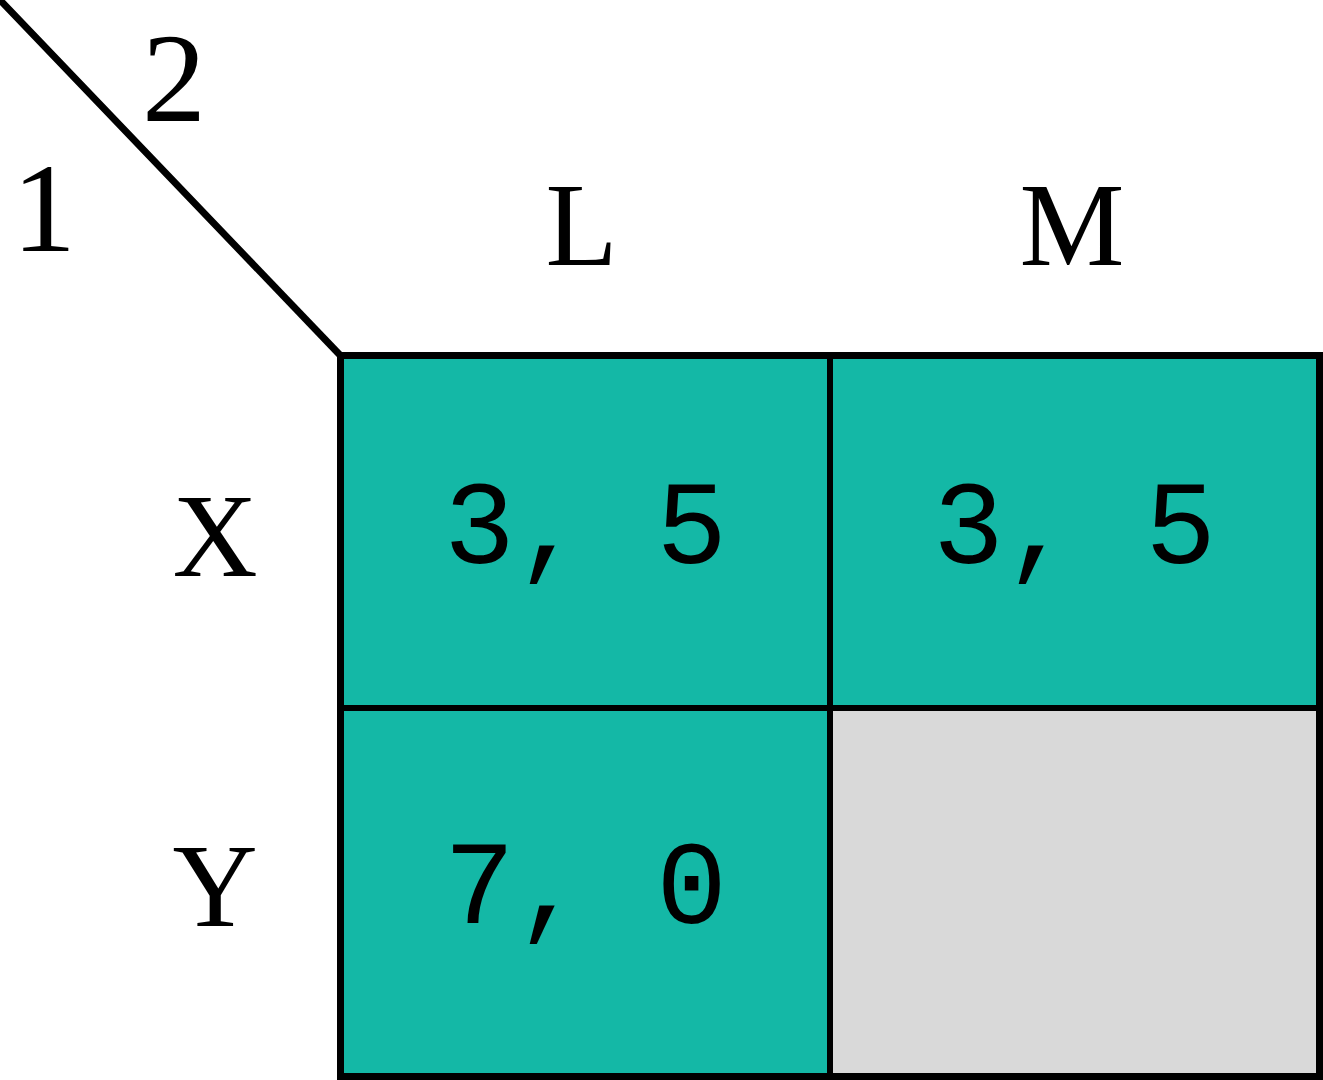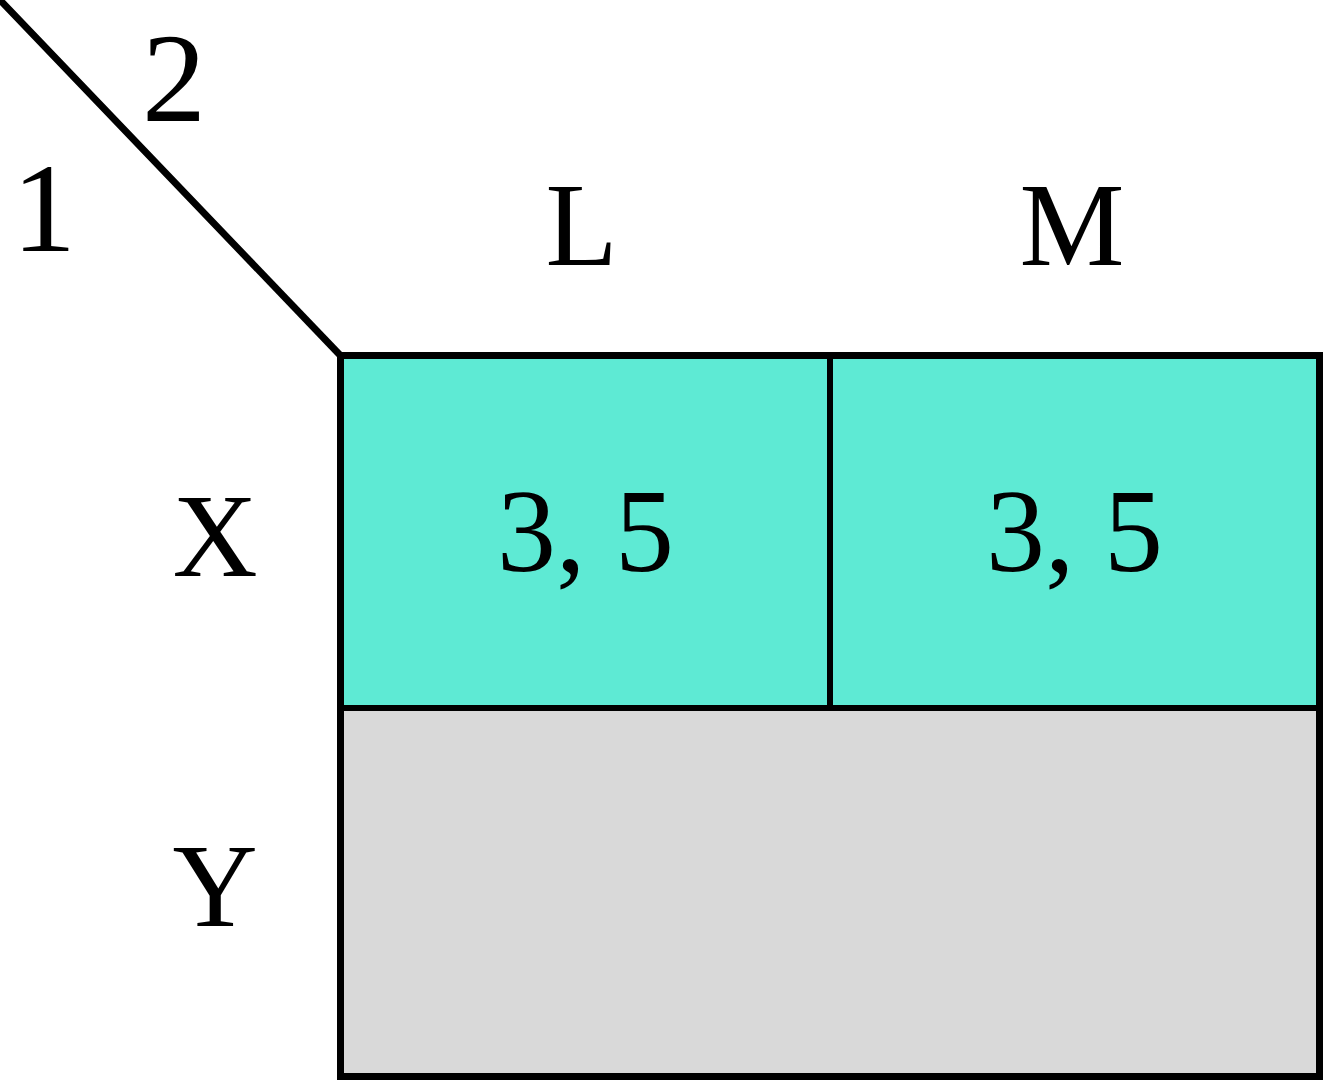--- a/index.html
+++ b/index.html
@@ -93,29 +93,29 @@
     border-left: 7px solid #000000;
     border-right: 7px solid #000000;
     border-bottom: 7px solid #000000;
     background: #d9d9d9;
     display: grid;
     grid-template-columns: 489px 1fr;
     grid-template-rows: 352px 1fr;
   }
   .matrix-cell {
     position: relative;
-    background: #5eead4;
+    background: #14b8a6;
     display: flex;
     align-items: center;
     justify-content: center;
     box-sizing: border-box;
     color: #000000;
     font-size: 118px;
     line-height: 1;
-    font-family: Liberation Serif, serif;
+    font-family: Liberation Mono, monospace;
     white-space: nowrap;
   }
   .cell-col-1 { border-right: 6px solid #000000; }
   .cell-row-1 { border-bottom: 6px solid #000000; }
 </style>
 </head>
 <body>
 
 <div id="payoff-figure">
 
@@ -134,17 +134,18 @@
   <div class="row-header" id="row-header-X">X</div>
 
   <div class="row-header" id="row-header-Y">Y</div>
 
   <div id="matrix-grid">
 
     <div class="matrix-cell cell-row-1 cell-col-1">3, 5</div>
 
     <div class="matrix-cell cell-row-1">3, 5</div>
 
+    <div class="matrix-cell cell-col-1">7, 0</div>
 
 
   </div>
 
 </div>
 
 </body></html>

